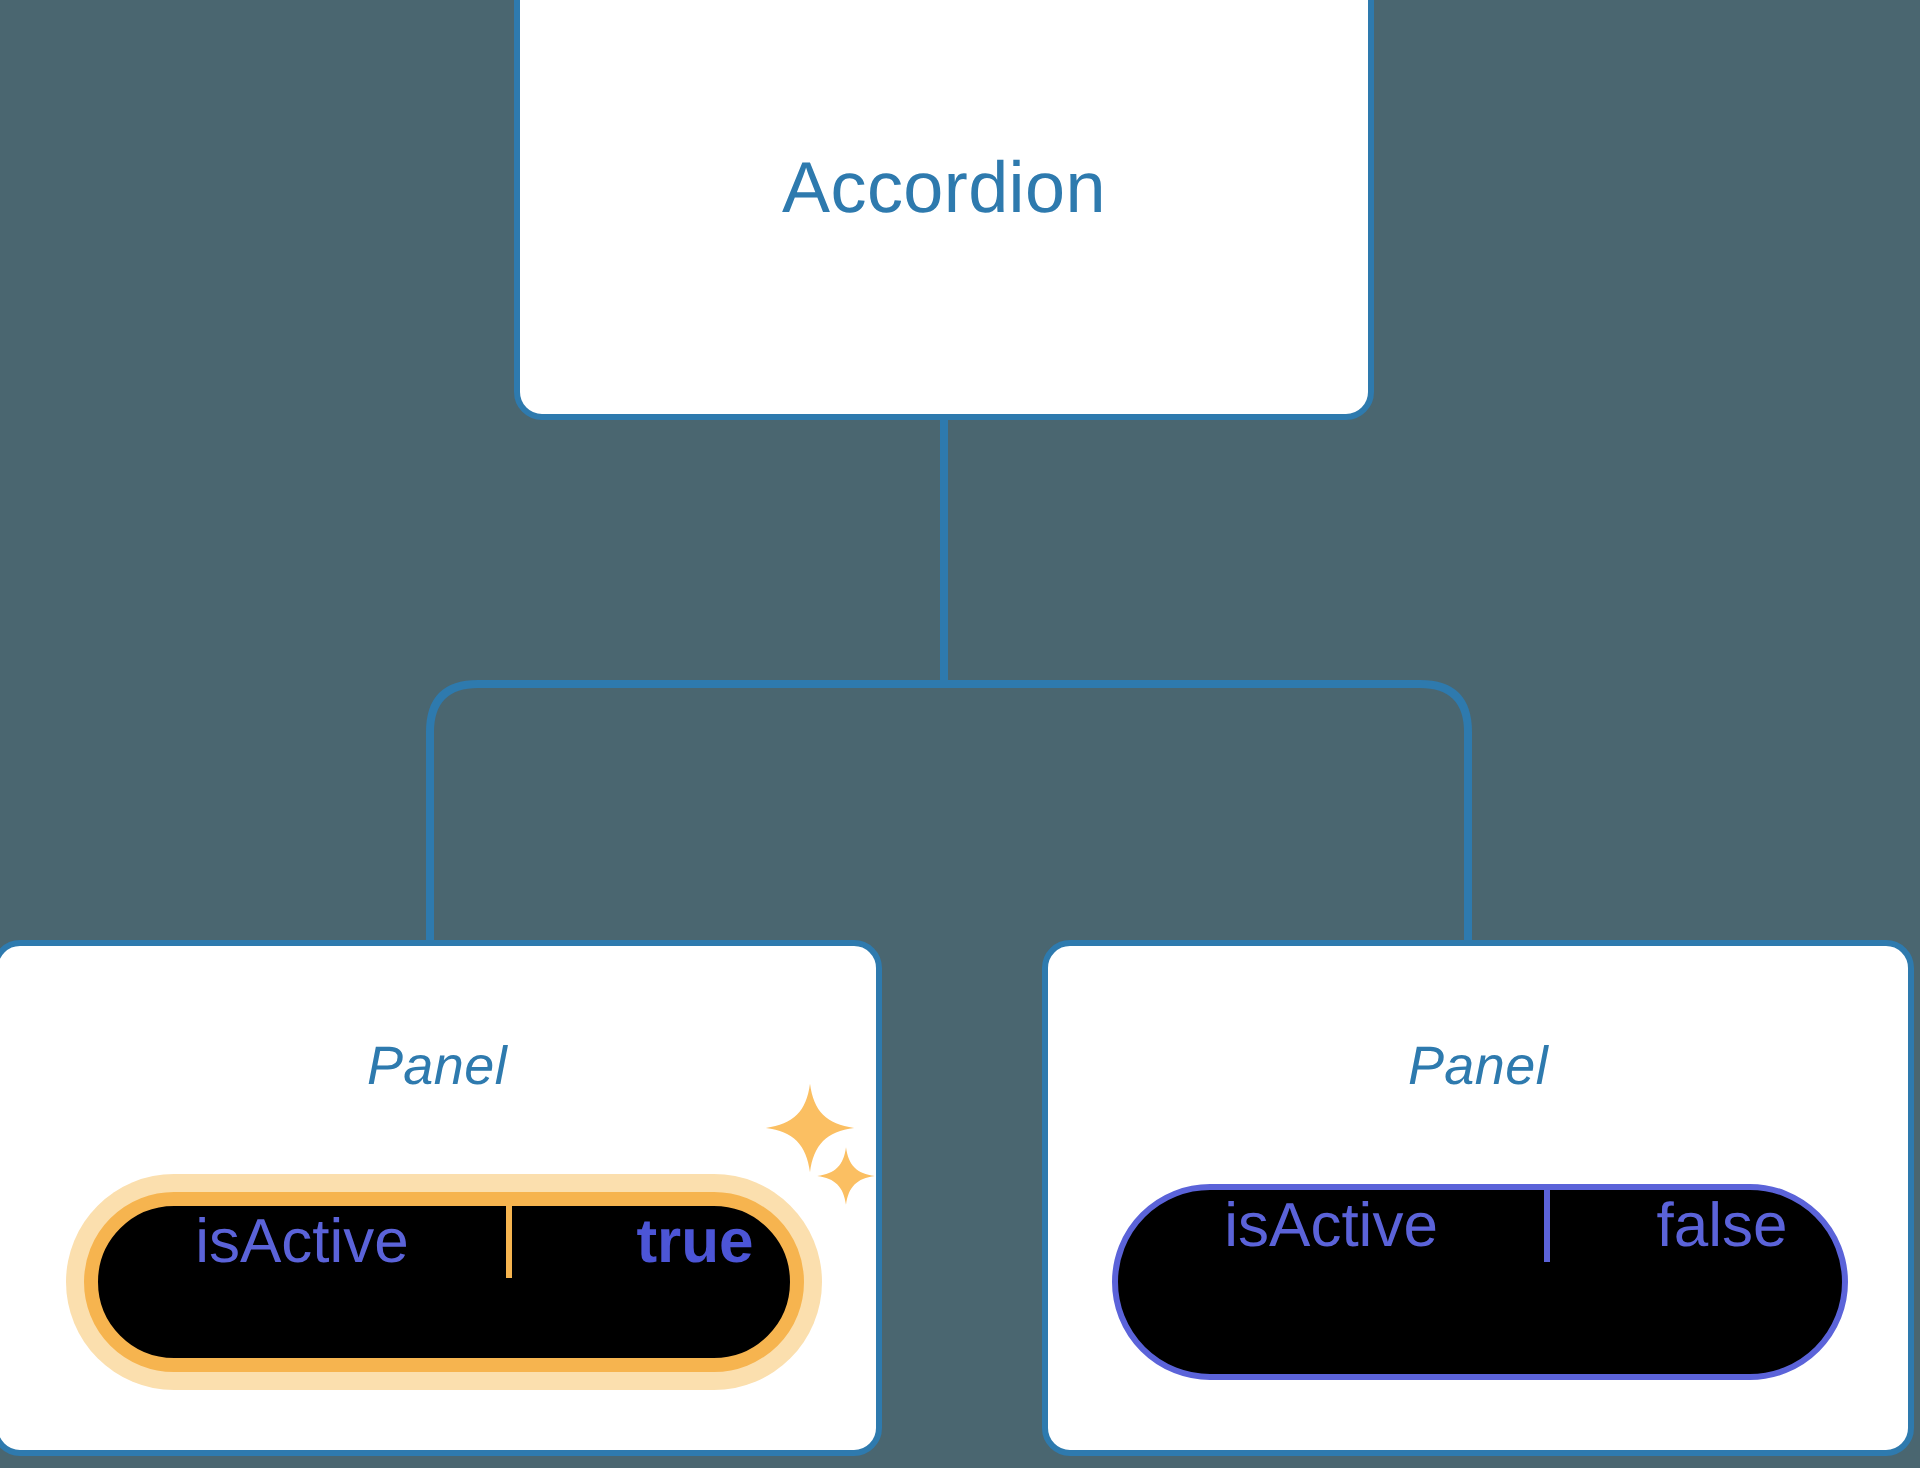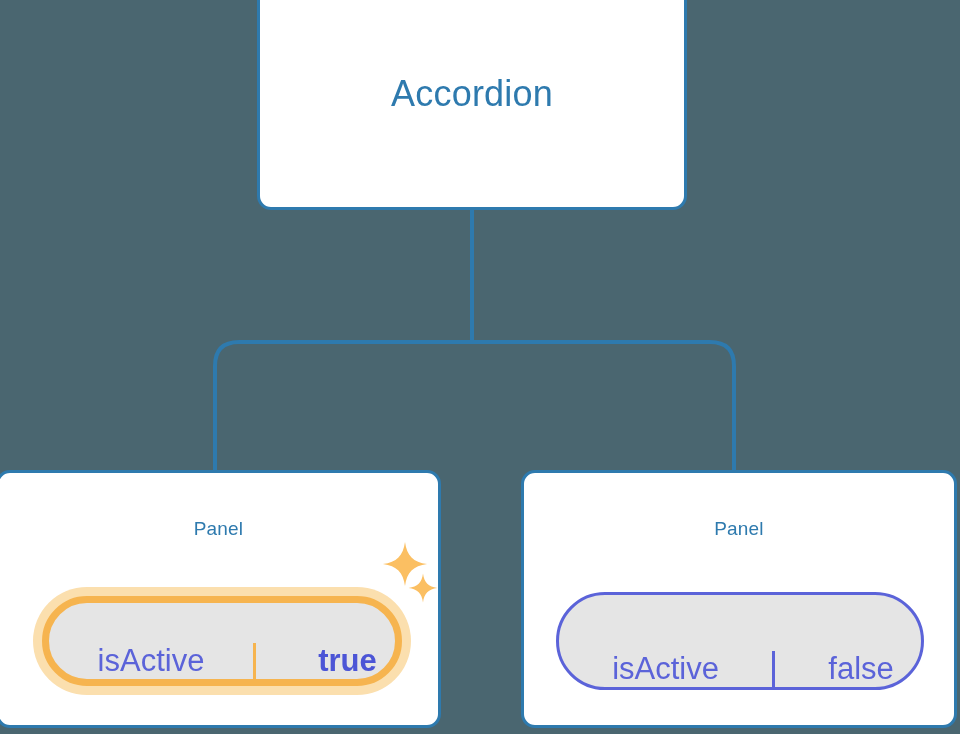--- a/index.html
+++ b/index.html
@@ -64,33 +64,34 @@
     height: 258px;
   }
   #node-panel-right {
     left: 521px;
     top: 470px;
     width: 436px;
     height: 258px;
   }
   .panel-title {
     top: 45px;
-    font-size: 19px;
+    font-size: 27px;
+    font-style: italic;
   }
 
   
   .pill-wrap {
     position: absolute;
   }
   .pill {
     position: relative;
     display: flex;
-    align-items: flex-end;
+    align-items: flex-start;
     box-sizing: border-box;
-    background: #e5e5e5;
+    background: #000000;
     border-radius: 999px;
     overflow: hidden;
   }
   .pill-cell {
     display: flex;
     align-items: center;
     justify-content: center;
     box-sizing: border-box;
     white-space: nowrap;
   }

